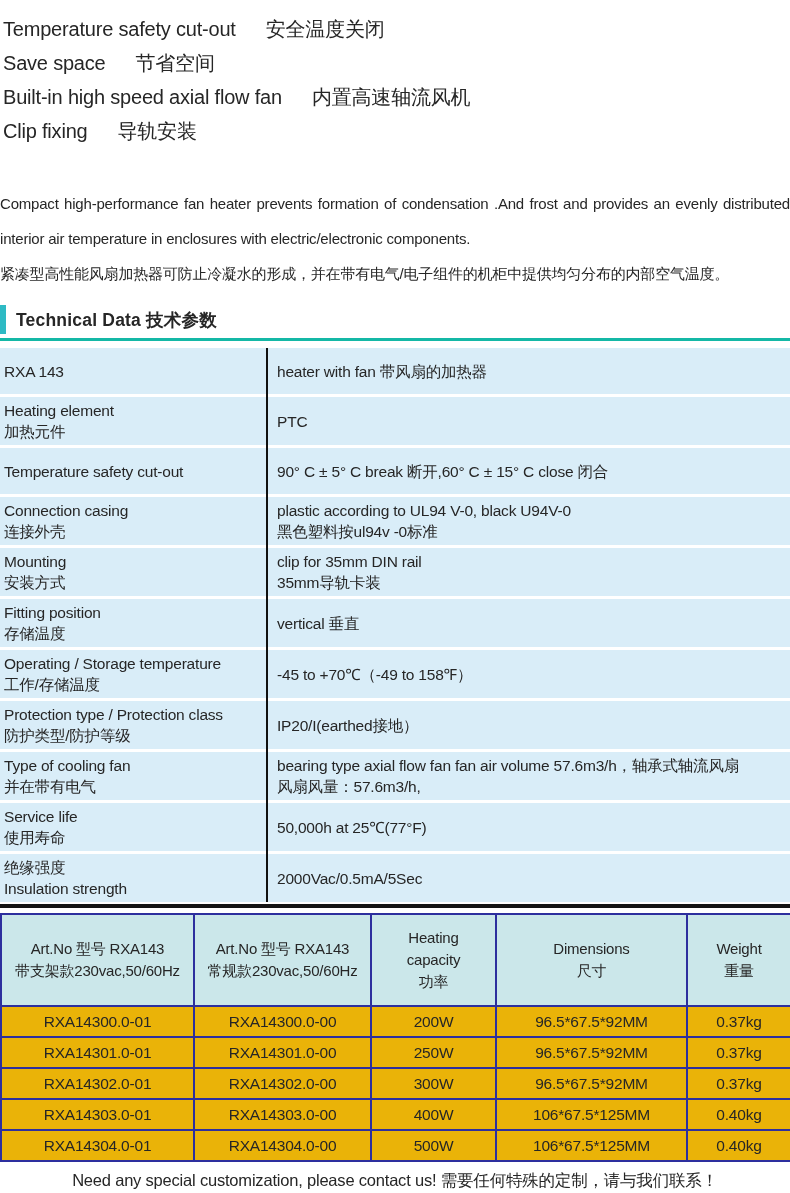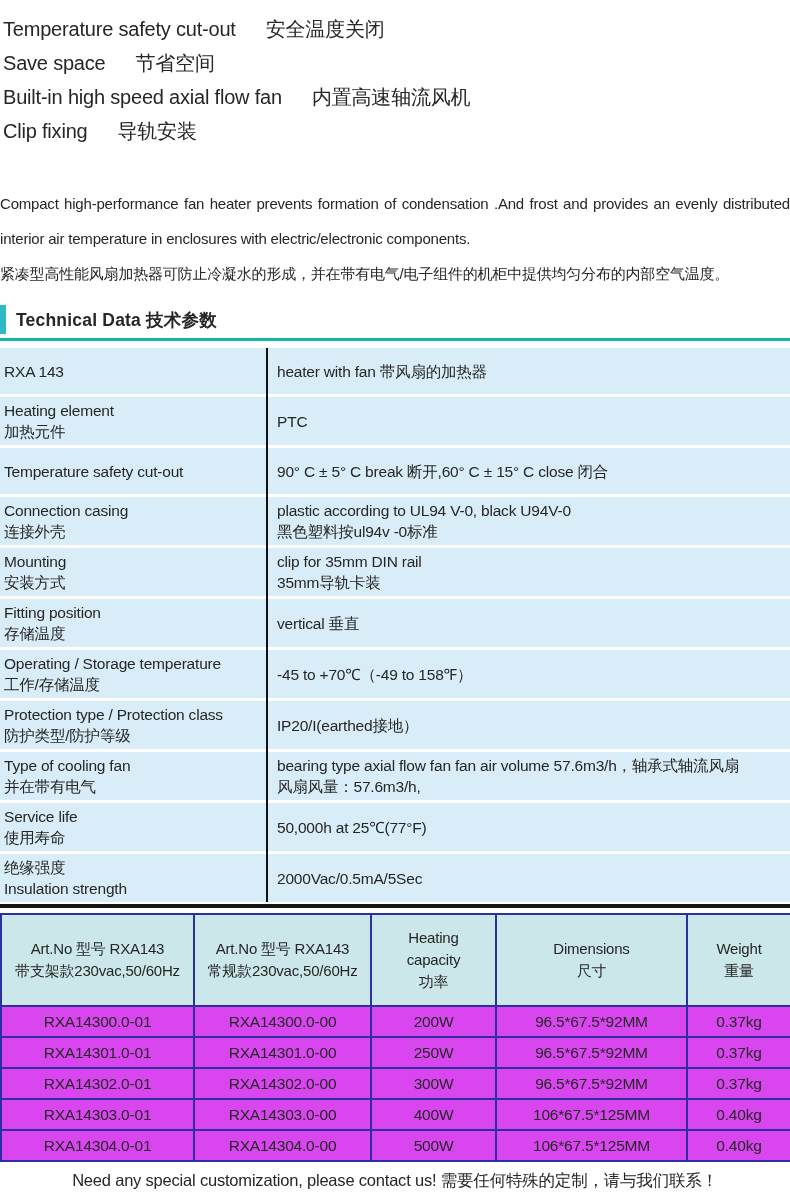--- a/index.html
+++ b/index.html
@@ -69,21 +69,21 @@
     text-align: center; vertical-align: middle;
   }
   .model-table th {
     background: #cbe7ea;
     font-weight: normal;
     font-size: 15px; line-height: 22px;
     height: 52px; padding: 12px;
     letter-spacing: -0.2px;
   }
   .model-table td {
-    background: #d946ef;
+    background: #eab308;
     font-size: 15.5px;
     height: 31px; padding: 2px;
     letter-spacing: -0.2px;
   }
   
   .footer {
     margin-top: 9px;
     text-align: center;
     font-size: 16.5px; line-height: 19px; letter-spacing: -0.2px;
   }

